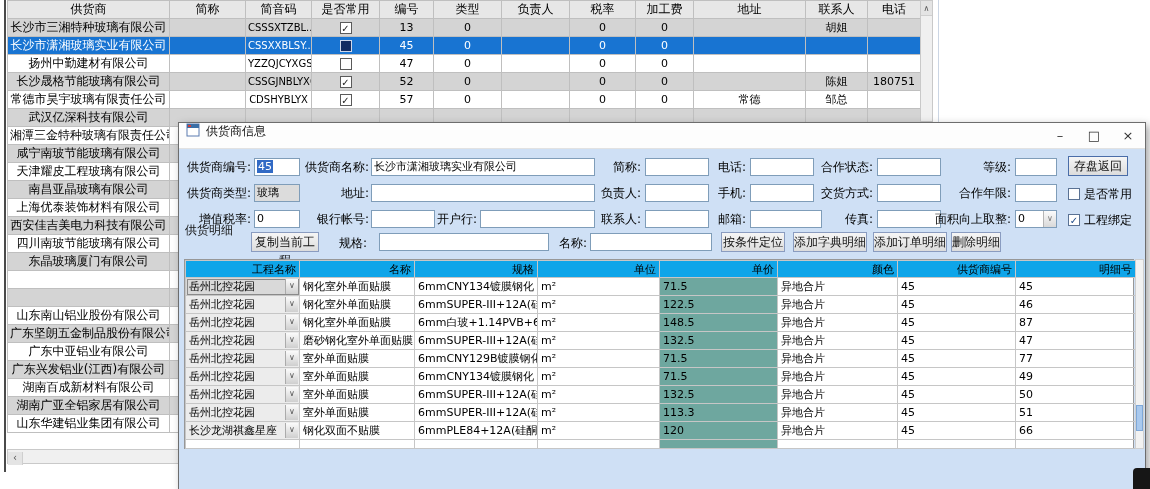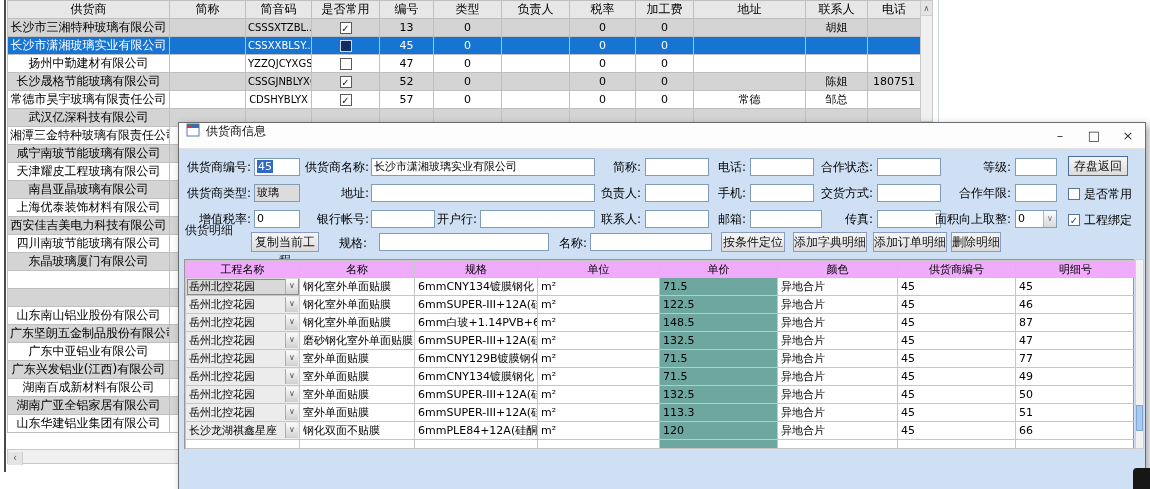--- a/index.html
+++ b/index.html
@@ -50,21 +50,21 @@
   .cbgrp { position:absolute; display:flex; align-items:center; height:16px; }
   .cbx { width:12px; height:12px; border:1px solid #5a7294; background:#fff; font-size:10px; line-height:11px;
          text-align:center; color:#1b4a8a; margin-right:4px; }
   .sect-lbl { position:absolute; font-size:12px; color:#111; }
 
   
   .detail-wrap { position:absolute; left:5px; top:136px; width:950px; height:190px; background:#fff; border:1px solid #979797; }
   .detail-table { width:948px; }
   .detail-table th, .detail-table td { border:1px solid #c6c6c6; overflow:hidden; white-space:nowrap;
         font-size:11px; height:18px; padding:0 3px; text-align:left; font-weight:normal; }
-  .detail-table th { background:#f0abfc; text-align:center; height:17px;margin-left:16px; }
+  .detail-table th { background:#0ea5e9; text-align:right; height:17px;margin-left:16px; }
   .detail-table td.price { background:#6ea79f; }
   .detail-table td.combo { background:#ececec; position:relative; padding-right:15px; }
   .detail-table td.combo.cur { background:#d9d9d9; outline:1px solid #8a8a8a; outline-offset:-2px; }
   .combo-btn { position:absolute; right:1px; top:1px; bottom:1px; width:13px; text-align:center; font-size:8px;
                line-height:14px; color:#555; background:linear-gradient(#fbfbfb,#cfcfcf); border-left:1px solid #ababab; }
   .newrow td { height:9px; }
   .dscroll { position:absolute; left:956px; top:136px; width:9px; height:190px; background:#f2f2f2; border:1px solid #cfcfcf; }
   .dscroll .thumb { position:absolute; left:0; right:0; top:145px; height:26px; background:#a9c9ee; border:1px solid #7fa8d8; }
 
   .footer-lbl { position:absolute; left:0; right:0; top:342px; text-align:center; font-size:13px; color:#c24343; }

